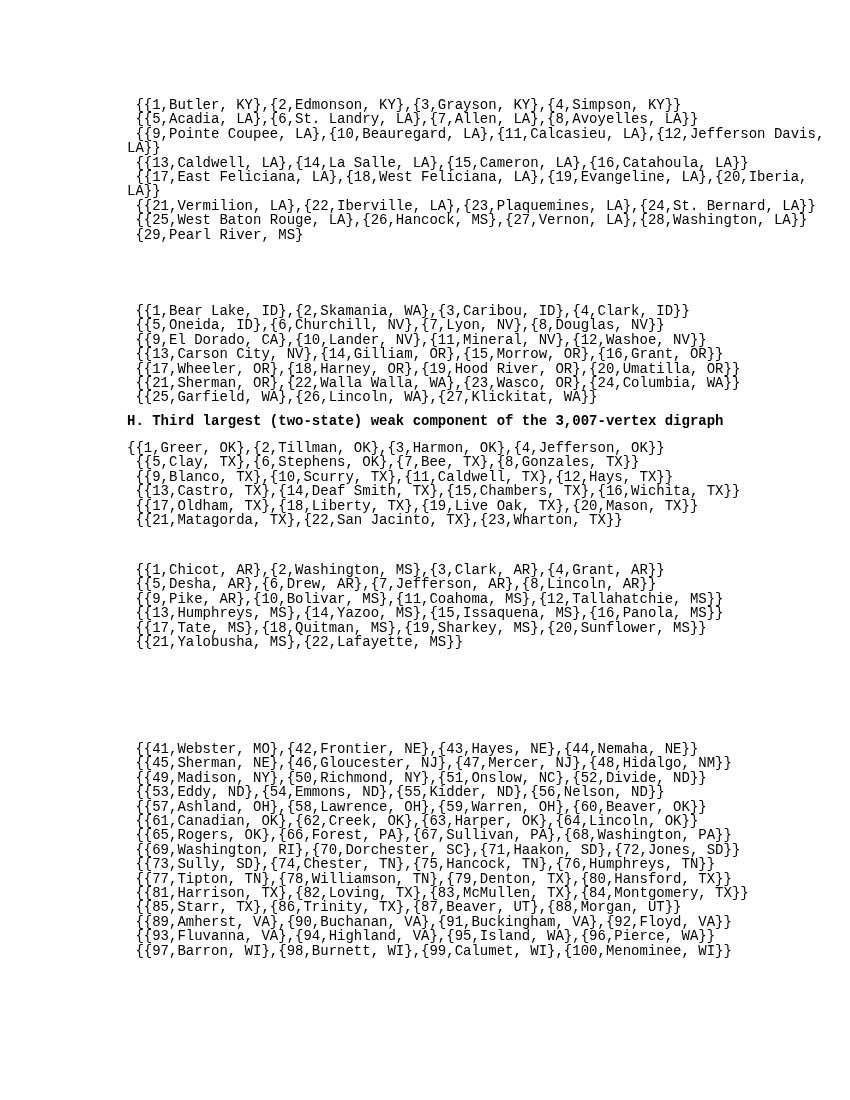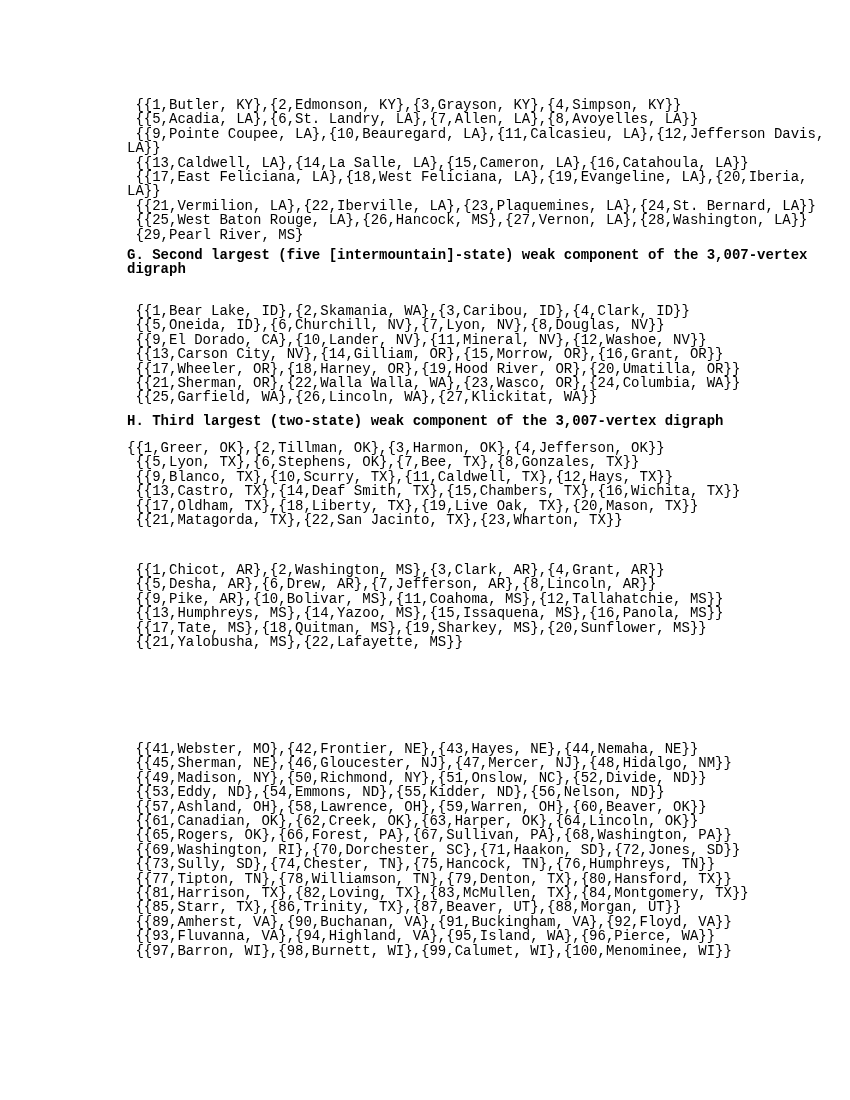--- a/index.html
+++ b/index.html
@@ -38,39 +38,35 @@
       <div class="line"> {{5,Acadia, LA},{6,St. Landry, LA},{7,Allen, LA},{8,Avoyelles, LA}}</div>
       <div class="line"> {{9,Pointe Coupee, LA},{10,Beauregard, LA},{11,Calcasieu, LA},{12,Jefferson Davis,</div>
       <div class="line">LA}}</div>
       <div class="line"> {{13,Caldwell, LA},{14,La Salle, LA},{15,Cameron, LA},{16,Catahoula, LA}}</div>
       <div class="line"> {{17,East Feliciana, LA},{18,West Feliciana, LA},{19,Evangeline, LA},{20,Iberia,</div>
       <div class="line">LA}}</div>
       <div class="line"> {{21,Vermilion, LA},{22,Iberville, LA},{23,Plaquemines, LA},{24,St. Bernard, LA}}</div>
       <div class="line"> {{25,West Baton Rouge, LA},{26,Hancock, MS},{27,Vernon, LA},{28,Washington, LA}}</div>
       <div class="line"> {29,Pearl River, MS}</div>
     </div>
-  <div class="sec heading" style="top:248px">
-      <div class="line">G. Second largest (five [intermountain]-state) weak component of the 3,007-vertex</div>
-      <div class="line">digraph</div>
-    </div>
   <div class="sec" style="top:304px">
       <div class="line"> {{1,Bear Lake, ID},{2,Skamania, WA},{3,Caribou, ID},{4,Clark, ID}}</div>
       <div class="line"> {{5,Oneida, ID},{6,Churchill, NV},{7,Lyon, NV},{8,Douglas, NV}}</div>
       <div class="line"> {{9,El Dorado, CA},{10,Lander, NV},{11,Mineral, NV},{12,Washoe, NV}}</div>
       <div class="line"> {{13,Carson City, NV},{14,Gilliam, OR},{15,Morrow, OR},{16,Grant, OR}}</div>
       <div class="line"> {{17,Wheeler, OR},{18,Harney, OR},{19,Hood River, OR},{20,Umatilla, OR}}</div>
       <div class="line"> {{21,Sherman, OR},{22,Walla Walla, WA},{23,Wasco, OR},{24,Columbia, WA}}</div>
       <div class="line"> {{25,Garfield, WA},{26,Lincoln, WA},{27,Klickitat, WA}}</div>
     </div>
   <div class="sec heading" style="top:414px">
       <div class="line">H. Third largest (two-state) weak component of the 3,007-vertex digraph</div>
     </div>
   <div class="sec" style="top:441px">
       <div class="line">{{1,Greer, OK},{2,Tillman, OK},{3,Harmon, OK},{4,Jefferson, OK}}</div>
-      <div class="line"> {{5,Lyon, TX},{6,Stephens, OK},{7,Bee, TX},{8,Gonzales, TX}}</div>
+      <div class="line"> {{5,Clay, TX},{6,Stephens, OK},{7,Bee, TX},{8,Gonzales, TX}}</div>
       <div class="line"> {{9,Blanco, TX},{10,Scurry, TX},{11,Caldwell, TX},{12,Hays, TX}}</div>
       <div class="line"> {{13,Castro, TX},{14,Deaf Smith, TX},{15,Chambers, TX},{16,Wichita, TX}}</div>
       <div class="line"> {{17,Oldham, TX},{18,Liberty, TX},{19,Live Oak, TX},{20,Mason, TX}}</div>
       <div class="line"> {{21,Matagorda, TX},{22,San Jacinto, TX},{23,Wharton, TX}}</div>
     </div>
   <div class="sec" style="top:563px">
       <div class="line"> {{1,Chicot, AR},{2,Washington, MS},{3,Clark, AR},{4,Grant, AR}}</div>
       <div class="line"> {{5,Desha, AR},{6,Drew, AR},{7,Jefferson, AR},{8,Lincoln, AR}}</div>
       <div class="line"> {{9,Pike, AR},{10,Bolivar, MS},{11,Coahoma, MS},{12,Tallahatchie, MS}}</div>
       <div class="line"> {{13,Humphreys, MS},{14,Yazoo, MS},{15,Issaquena, MS},{16,Panola, MS}}</div>

